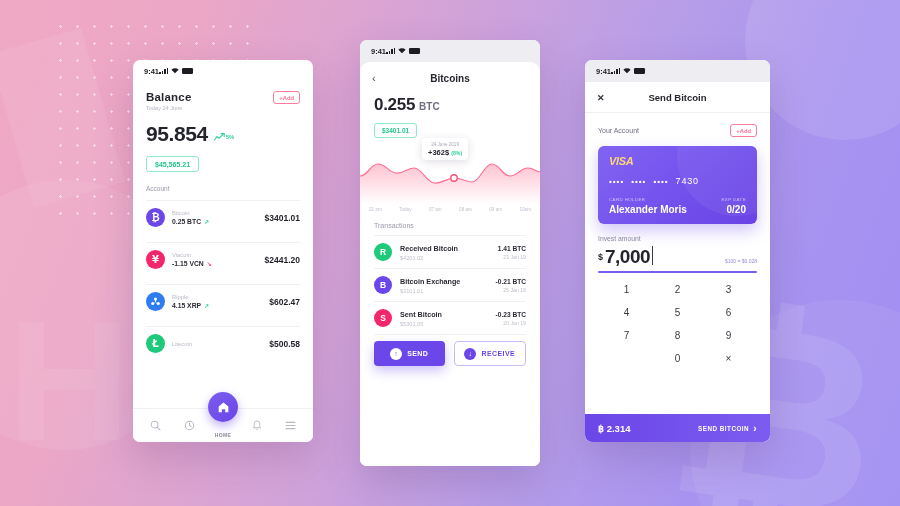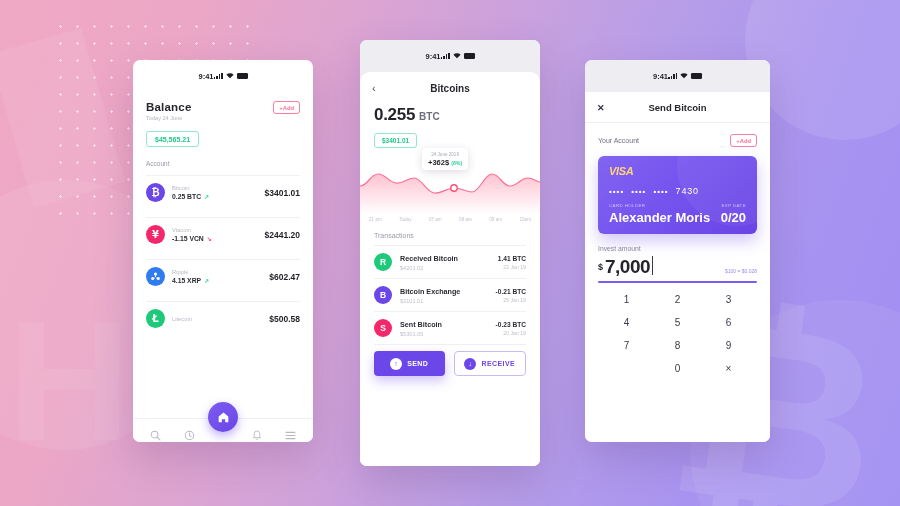--- a/index.html
+++ b/index.html
@@ -34,21 +34,21 @@
   
   .phone {
     position: absolute; background: #fff; overflow: hidden;
     box-shadow: 0 16px 40px rgba(80,40,100,.20);
   }
   #phone1 { left: 133px; top: 60px; width: 180px; height: 382px; border-radius: 7px; }
   #phone2 { left: 360px; top: 40px; width: 180px; height: 426px; border-radius: 7px; }
   #phone3 { left: 585px; top: 60px; width: 185px; height: 382px; border-radius: 7px; }
 
   .statusbar {
-    height: 32px; display: flex; align-items: center; justify-content: center;
+    height: 22px; display: flex; align-items: center; justify-content: flex-start;
     padding: 0 11px; font-size: 7.5px; font-weight: bold; color: #1c1c22;
   }
   .sb-right { display: flex; align-items: center; gap: 3px; }
   .sig { display: flex; align-items: flex-end; gap: 1px; height: 6px; }
   .sig i { width: 1.5px; background: #1c1c22; display: block; }
   .sig i:nth-child(1) { height: 2px; } .sig i:nth-child(2) { height: 3.3px; }
   .sig i:nth-child(3) { height: 4.6px; } .sig i:nth-child(4) { height: 6px; }
   .batt { width: 11px; height: 5.5px; background: #1c1c22; border-radius: 1.2px; }
 
   .screen-body { position: relative; height: calc(100% - 22px); }
@@ -165,21 +165,21 @@
   .card:after {
     content: ""; position: absolute; width: 120px; height: 120px; border-radius: 50%;
     right: -40px; top: -50px; background: rgba(255,255,255,.06);
   }
   .visa { font-size: 11px; font-weight: bold; color: #ffd479; font-style: italic; letter-spacing: -.3px; }
   .card-num { display: flex; align-items: center; gap: 7px; margin-top: 9px; color: #fff; }
   .card-num b { font-size: 8px; letter-spacing: 1px; }
   .card-num .last { font-size: 9px; letter-spacing: .8px; }
   .card-foot { position: absolute; left: 11px; right: 11px; bottom: 9px; display: flex; justify-content: space-between; align-items: flex-end; }
   .cf-lab { font-size: 4.4px; color: rgba(255,255,255,.62); letter-spacing: .4px; }
-  .cf-val { font-size: 13px; color: #fff; font-weight: bold; margin-top: 2px; text-align: center; }
+  .cf-val { font-size: 10px; color: #fff; font-weight: bold; margin-top: 2px; }
   .invest-lab { font-size: 6.8px; color: #8c8c9c; padding: 0 13px; margin-top: 11px; }
   .amount-row { display: flex; align-items: flex-end; padding: 4px 13px 0; }
   .dollar { font-size: 9px; font-weight: bold; color: #26262e; margin-bottom: 6px; }
   .amount { font-size: 19px; font-weight: bold; color: #24242c; letter-spacing: -.5px; margin-left: 2px; }
   .caret { width: 1.2px; height: 19px; background: #3a3a46; margin: 0 0 3px 2px; }
   .rate { flex: 1; text-align: right; font-size: 5px; color: #9b8ae8; margin-bottom: 4px; }
   .amount-line { height: 1.6px; background: #7b5cf0; margin: 3px 13px 0; border-radius: 2px; }
   .keypad { display: grid; grid-template-columns: repeat(3, 1fr); padding: 7px 16px 0; row-gap: 4px; }
   .key { text-align: center; font-size: 10px; color: #3a3a46; padding: 4px 0; }
   .key.empty { visibility: hidden; }
@@ -224,20 +224,30 @@
   </div>
 
   <div class="screen-body">
     <div class="p1-head">
       <div class="p1-top">
         <div>
           <div class="bal-title">Balance</div>
           <div class="bal-sub">Today 24 June</div>
         </div>
         <div class="add-btn">+Add</div>
+      </div>
+      <div class="bal-row">
+        <span class="bal-num">95.854</span>
+        <span class="pct">
+          <svg width="11" height="8" viewBox="0 0 11 8">
+            <path d="M0.5 7 3 3.6 5 5.2 9.6 0.8" stroke="#2fd39a" stroke-width="1.1" fill="none" stroke-linecap="round"></path>
+            <path d="M7.2 0.6h3v3" stroke="#2fd39a" stroke-width="1.1" fill="none" stroke-linecap="round"></path>
+          </svg>
+          <span>5%</span>
+        </span>
       </div>
       <div class="bal-chip">$45,565.21</div>
     </div>
 
     <div class="sec-label">Account</div>
 
     <div class="divider"></div>
     <div class="acct-row">
       <div class="coin-ic" style="background:#6b46e8">₿</div>
       <div class="acct-mid">
@@ -513,14 +523,21 @@
       <div class="key">5</div>
       <div class="key">6</div>
       <div class="key">7</div>
       <div class="key">8</div>
       <div class="key">9</div>
       <div class="key empty"></div>
       <div class="key">0</div>
       <div class="key">×</div>
     </div>
 
+    <div class="p3-bar">
+      <span class="bar-amt">฿ 2.314</span>
+      <span class="bar-cta">
+        <span>SEND BITCOIN</span>
+        <span style="font-size:10px">›</span>
+      </span>
+    </div>
   </div>
 </div>
 
 </body></html>

